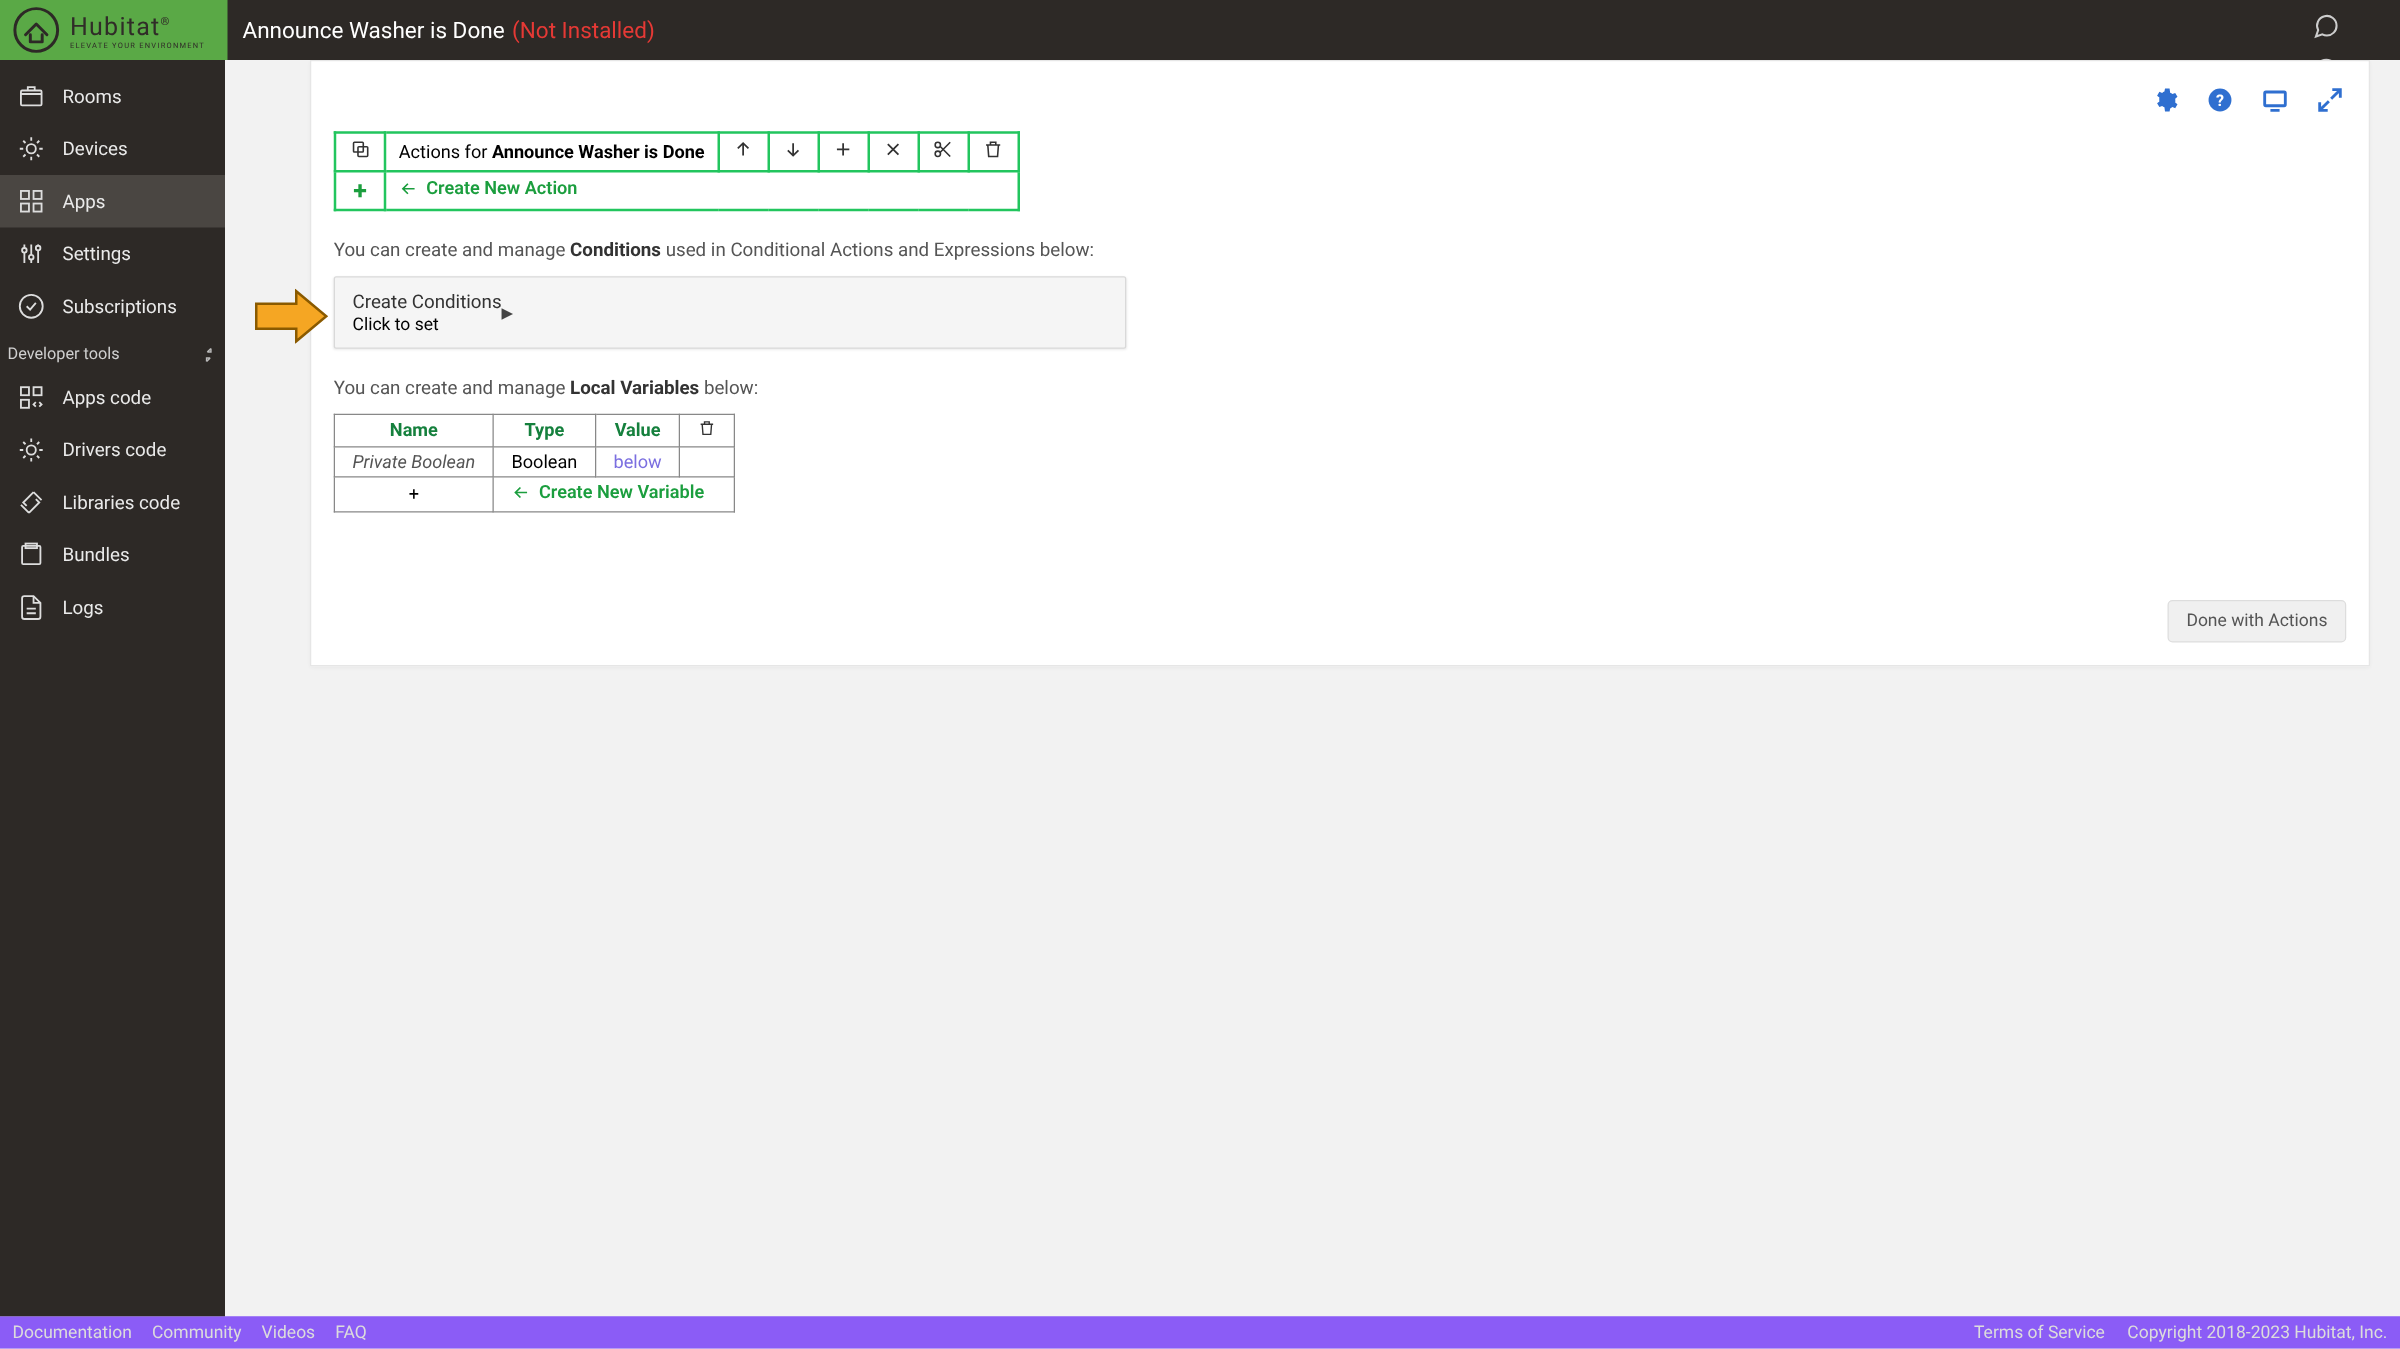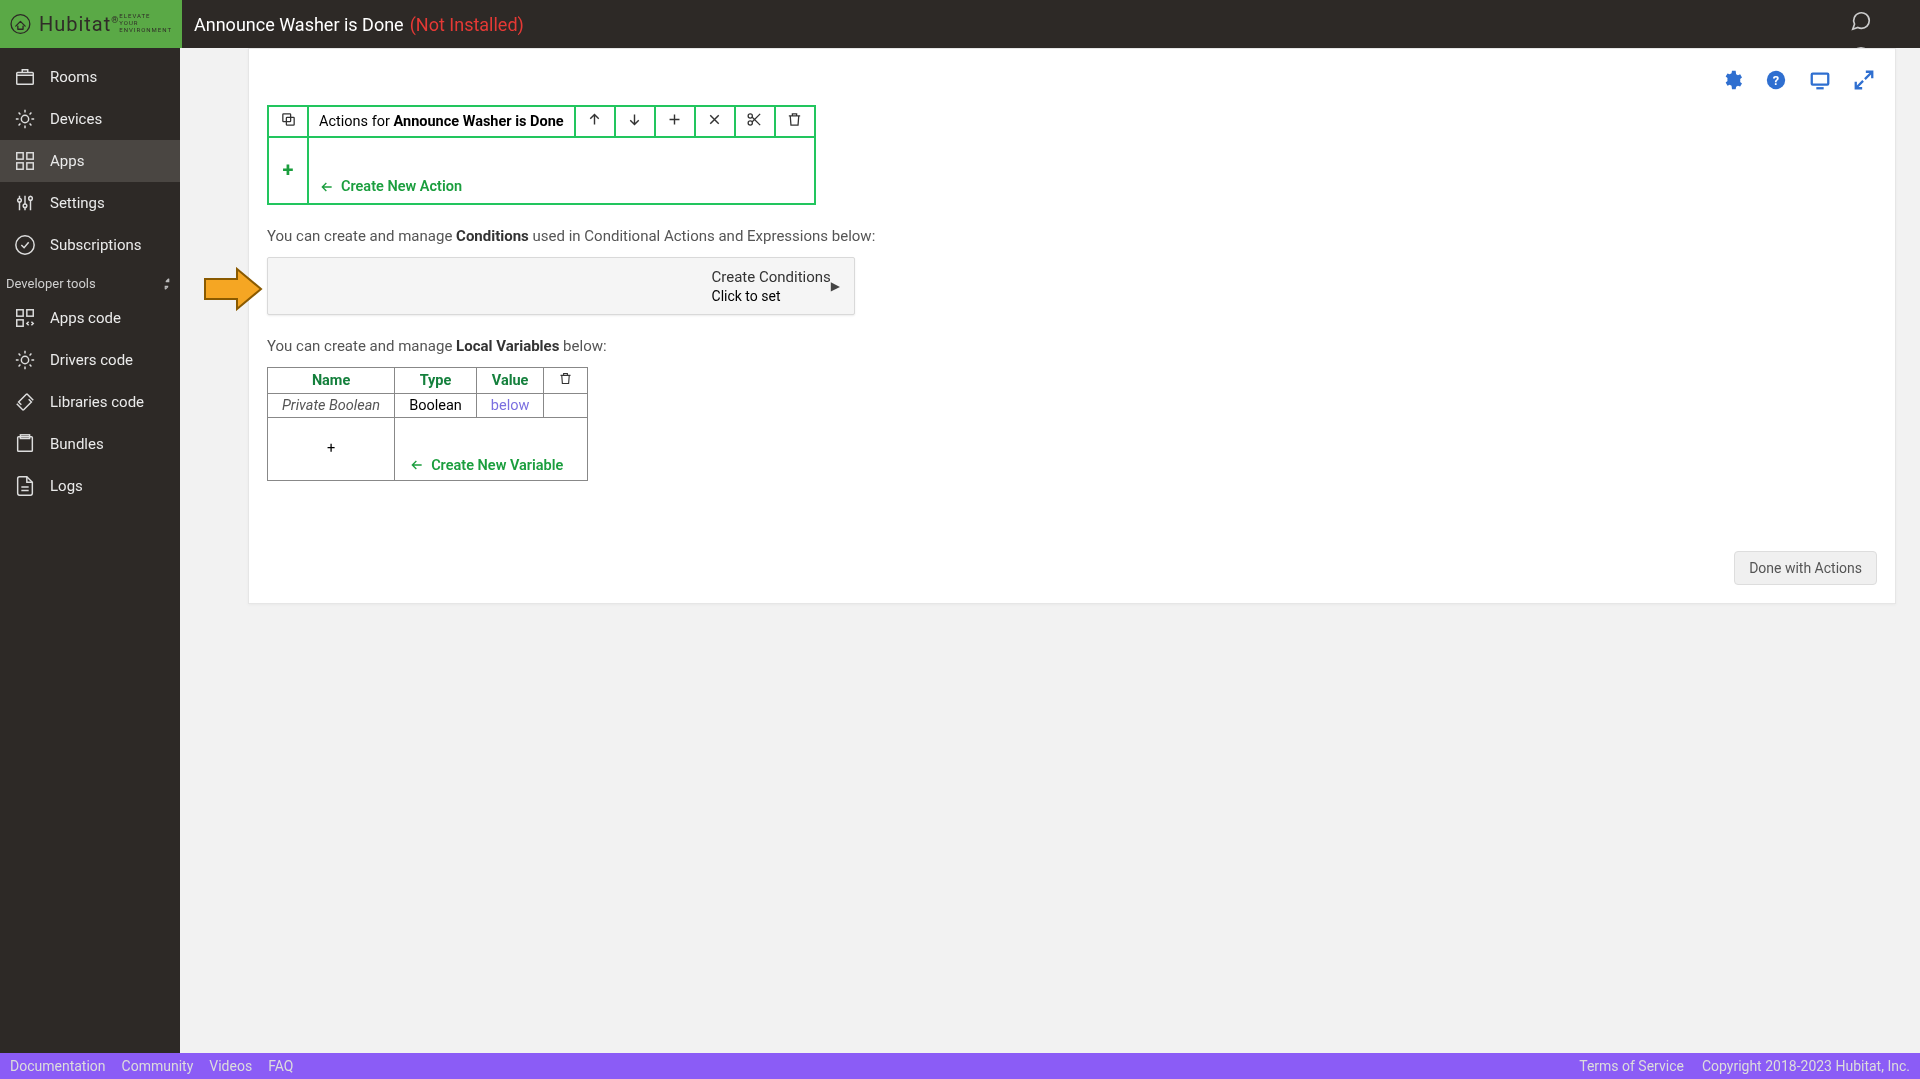--- a/index.html
+++ b/index.html
@@ -3,21 +3,21 @@
 <meta charset="utf-8">
 <style>
 * { margin: 0; padding: 0; box-sizing: border-box; font-family: -apple-system, BlinkMacSystemFont, "Segoe UI", Roboto, Arial, sans-serif; }
 html, body { width: 1920px; height: 1079px; overflow: hidden; }
 body { display: flex; flex-direction: column; background: #f2f2f2; }
 
 
 .topbar { height: 48px; background: #2d2926; color: #fff; display: flex; align-items: center; }
 .logo-box { width: 182px; height: 48px; background: #5aa946; display: flex; align-items: center; padding: 0 10px; }
 .logo-svg { width: 38px; height: 38px; }
-.logo-text { margin-left: 8px; display: flex; flex-direction: row; justify-content: center; }
+.logo-text { margin-left: 8px; display: flex; flex-direction: column; justify-content: center; }
 .logo-main { font-size: 20px; font-weight: 400; letter-spacing: 1px; color: #302c28; }
 .logo-sub { font-size: 6px; letter-spacing: 1px; color: #302c28; }
 .page-title { margin-left: 12px; font-size: 18px; color: #fff; display: flex; align-items: center; gap: 6px;}
 .page-title .not-installed { color: #e53935; }
 .top-right { margin-left: auto; display: flex; align-items: center; gap: 14px; padding-right: 18px; flex-direction: column; }
 .top-right .dev-txt { font-size: 14px; color: #ddd; }
 .top-icon { width: 22px; height: 22px; stroke: #ccc; fill: none; stroke-width: 1.8; cursor: pointer; }
 
 
 .shell { flex: 1; display: flex; min-height: 0; }
@@ -33,30 +33,30 @@
 .card { background:#fff; margin: 0 8px 8px 0; border: 1px solid #e6e6e6; box-shadow: 0 1px 3px rgba(0,0,0,.04); padding: 14px 18px 18px 18px; margin-left: 68px; margin-top: 0; margin-right: 24px;}
 .card-tools { display:flex; justify-content:flex-end; gap: 22px; padding: 6px 2px 14px 2px;}
 .tool-icon { width:22px; height:22px; cursor:pointer;}
 
 
 .tb { border-collapse: collapse; }
 .tb td { border: 2px solid #22c55e; padding: 4px 10px; font-size: 14.5px; }
 .tb .icon-cell { text-align:center; width: 40px; cursor:pointer; }
 .tb .icon-cell svg { width:17px; height:17px; }
 .tb .plus { color:#1b9e3e; font-weight:700; font-size:20px; line-height:1; }
-.arrow-lbl { color:#1b9e3e; font-weight:600; display:inline-flex; align-items:center; gap:6px;margin-top:36px;}
+.arrow-lbl { color:#1b9e3e; font-weight:600; display:inline-flex; align-items:center; gap:6px;}
 .arrow-lbl svg{ width:16px; height:16px; stroke:#1b9e3e; fill:none; stroke-width:2;}
 
 .desc { font-size:15px; color:#555; margin: 22px 0 12px 0;}
 .desc strong { color:#333; }
 
 
 .cond-container { display:flex; align-items:center; gap: 6px; position: relative;}
 .annot-arrow { position:absolute; left:-64px; top: 10px;}
-.cond-btn { width: 588px; background:#f5f5f5; border:1px solid #d9d9d9; border-radius:2px; padding:10px 14px; display:flex; justify-content:flex-end; align-items:center; cursor:pointer; box-shadow: 0 1px 2px rgba(0,0,0,.08);}
+.cond-btn { width: 634px; background:#f5f5f5; border:1px solid #d9d9d9; border-radius:2px; padding:10px 14px; display:flex; justify-content:flex-start; align-items:center; cursor:pointer; box-shadow: 0 1px 2px rgba(0,0,0,.08);}
 .cond-left { display:flex; flex-direction:column; gap:2px;}
 .cond-title { font-size:15px; color:#333;}
 .cond-sub { font-size:14px; color:#000000;}
 .cond-caret { font-size:12px; color:#444;}
 
 
 .vt { border-collapse: collapse; margin-top:4px;}
 .vt th, .vt td { border:1px solid #888; padding: 3px 14px; font-size:14.5px; text-align:center;}
 .vt th { font-weight:700; color:#15803d;}
 .vt .pb { font-style: italic; color:#555;}

